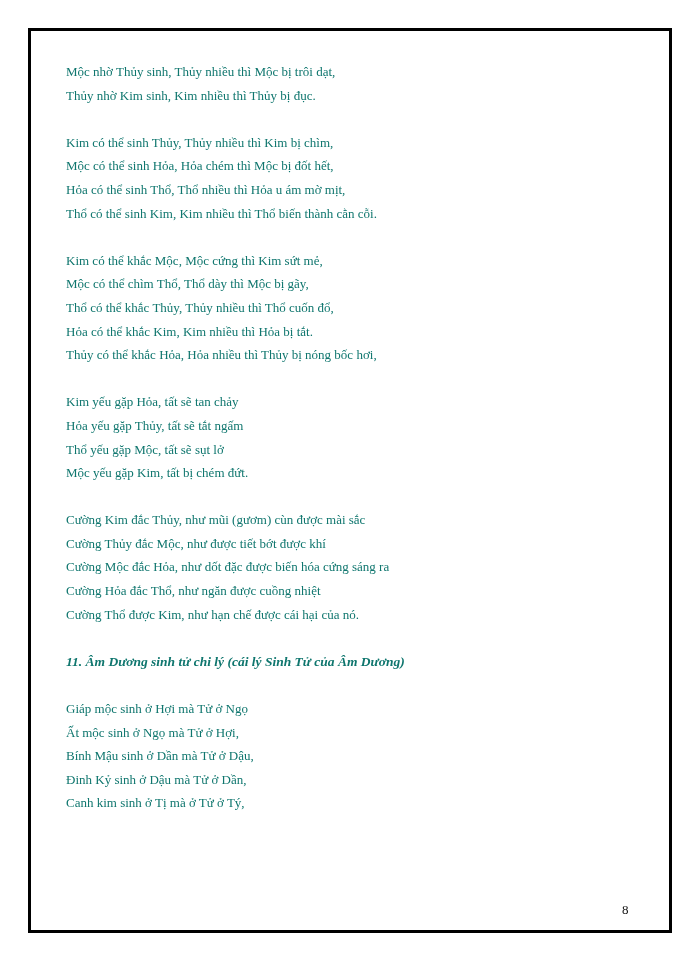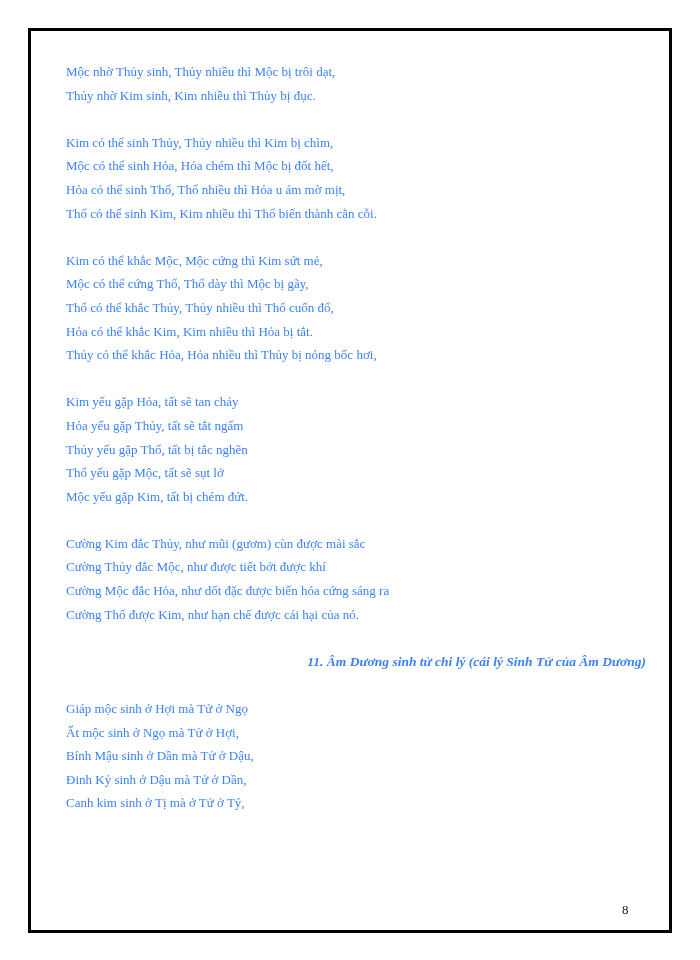--- a/index.html
+++ b/index.html
@@ -10,28 +10,27 @@
       width: 638px; height: 899px;
       border: 3px solid #000;
       box-sizing: content-box;
     }
     .content {
       position: absolute;
       left: 66px; top: 60px;
       width: 580px;
       font-family: "Liberation Serif", serif;
       font-size: 13px;
-      color: #3b82f6;
+      color: #0f766e;
     }
     .line { height: 23.6px; line-height: 23.6px; white-space: nowrap; }
     .gap { height: 23.6px; }
     .heading {
       font-weight: bold; font-style: italic;
       font-size: 13.5px;
-      text-align: right;
     }
     .page-number {
       position: absolute;
       left: 622px; top: 902px;
       font-family: "Liberation Serif", serif;
       font-size: 13px;
       color: #111;
     }
   </style>
 </head>
@@ -49,40 +48,40 @@
   <div>
     <div class="line">Kim có thể sinh Thủy, Thủy nhiều thì Kim bị chìm,</div>
     <div class="line">Mộc có thể sinh Hỏa, Hỏa chém thì Mộc bị đốt hết,</div>
     <div class="line">Hỏa có thể sinh Thổ, Thổ nhiều thì Hỏa u ám mờ mịt,</div>
     <div class="line">Thổ có thể sinh Kim, Kim nhiều thì Thổ biến thành cằn cỗi.</div>
   </div>
   <div class="gap"></div>
 
   <div>
     <div class="line">Kim có thể khắc Mộc, Mộc cứng thì Kim sứt mẻ,</div>
-    <div class="line">Mộc có thể cứng Thổ, Thổ dày thì Mộc bị gãy,</div>
+    <div class="line">Mộc có thể chìm Thổ, Thổ dày thì Mộc bị gãy,</div>
     <div class="line">Thổ có thể khắc Thủy, Thủy nhiều thì Thổ cuốn đổ,</div>
     <div class="line">Hỏa có thể khắc Kim, Kim nhiều thì Hỏa bị tắt.</div>
     <div class="line">Thủy có thể khắc Hỏa, Hỏa nhiều thì Thủy bị nóng bốc hơi,</div>
   </div>
   <div class="gap"></div>
 
   <div>
     <div class="line">Kim yếu gặp Hỏa, tất sẽ tan chảy</div>
     <div class="line">Hỏa yếu gặp Thủy, tất sẽ tắt ngấm</div>
-    <div class="line">Thủy yếu gặp Thổ, tất bị tắc nghẽn</div>
     <div class="line">Thổ yếu gặp Mộc, tất sẽ sụt lở</div>
     <div class="line">Mộc yếu gặp Kim, tất bị chém đứt.</div>
   </div>
   <div class="gap"></div>
 
   <div>
     <div class="line">Cường Kim đắc Thủy, như mũi (gươm) cùn được mài sắc</div>
     <div class="line">Cường Thủy đắc Mộc, như được tiết bớt được khí</div>
     <div class="line">Cường Mộc đắc Hỏa, như dốt đặc được biến hóa cứng sáng ra</div>
+    <div class="line">Cường Hỏa đắc Thổ, như ngăn được cuồng nhiệt</div>
     <div class="line">Cường Thổ được Kim, như hạn chế được cái hại của nó.</div>
   </div>
   <div class="gap"></div>
 
   <div class="line heading">11. Âm Dương sinh tử chi lý (cái lý Sinh Tử của Âm Dương)</div>
   <div class="gap"></div>
 
   <div>
     <div class="line">Giáp mộc sinh ở Hợi mà Tử ở Ngọ</div>
     <div class="line">Ất mộc sinh ở Ngọ mà Tử ở Hợi,</div>

